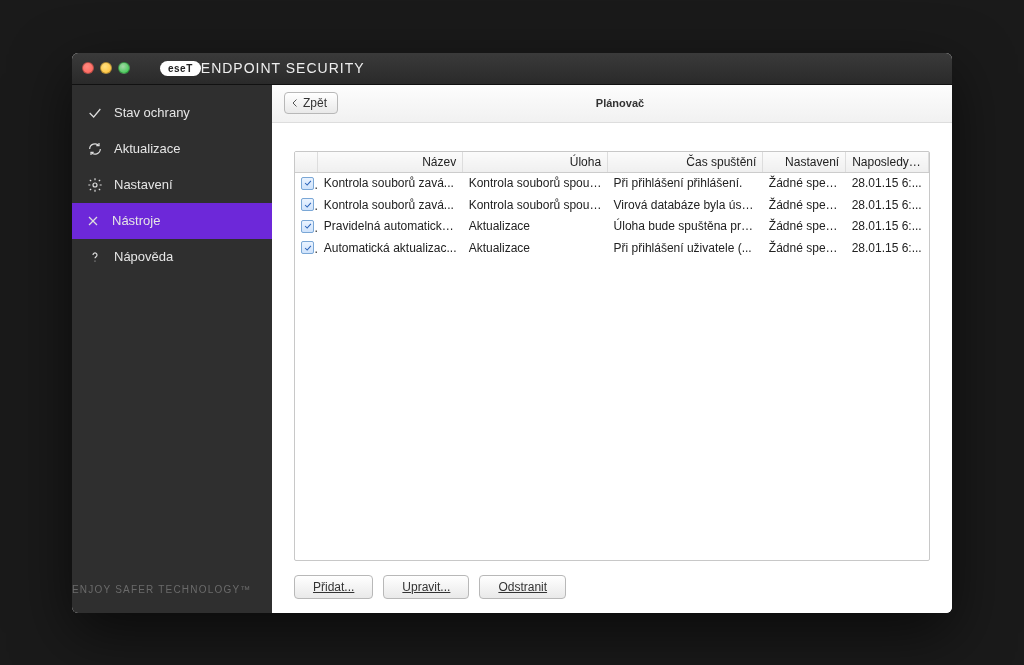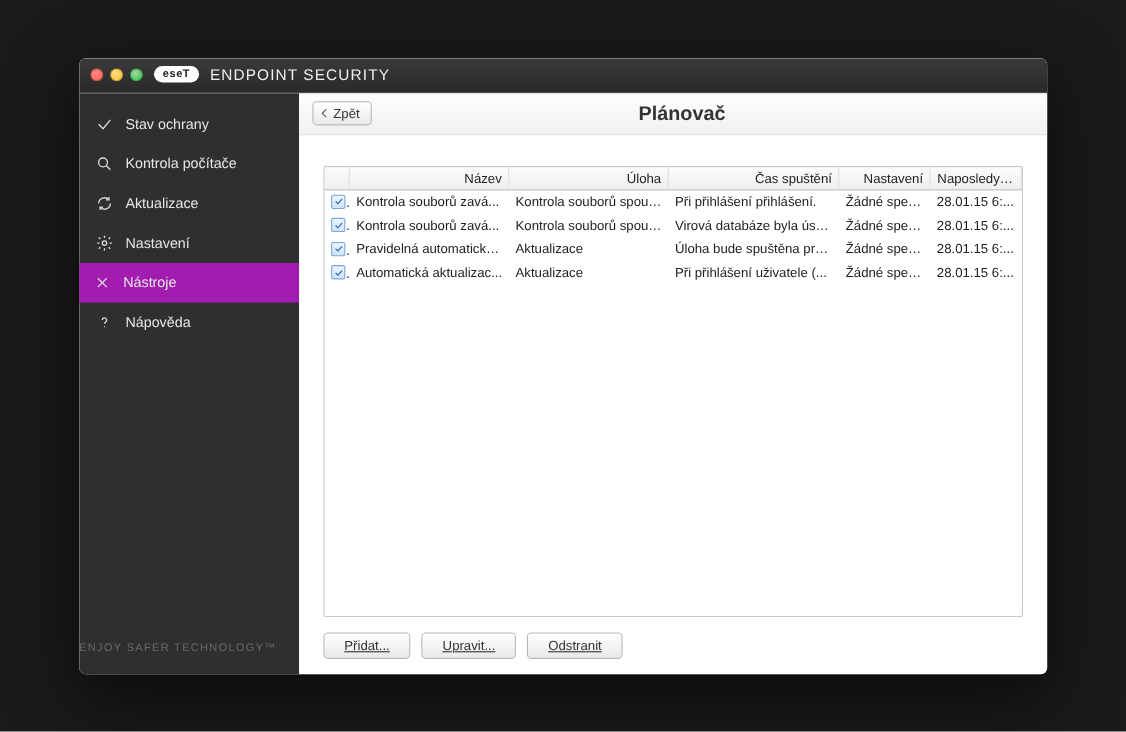--- a/index.html
+++ b/index.html
@@ -22,39 +22,39 @@
   display: flex;
   align-items: center;
   padding: 0 10px;
   gap: 6px;
   border-bottom: 1px solid #111;
 }
 .traffic-light { width: 12px; height: 12px; border-radius: 50%; border: 0.5px solid rgba(0,0,0,0.3); }
 .tl-close { background: radial-gradient(circle at 40% 35%, #ff8a80, #ff5f57); }
 .tl-min   { background: radial-gradient(circle at 40% 35%, #ffe082, #ffbd2e); }
 .tl-max   { background: radial-gradient(circle at 40% 35%, #a5d6a7, #28c840); }
-.brand { display: flex; align-items: flex-start; gap: 10px; margin-left: 4px; }
+.brand { display: flex; align-items: center; gap: 0; margin-left: 24px; }
 .brand-logo {
   font-size: 10px; font-weight: 700; letter-spacing: 0.5px; color: #222;
   background: #fff; border-radius: 10px; padding: 2px 8px;
 }
 .brand-title { color: #eee; font-size: 14px; font-weight: 300; letter-spacing: 1px; }
 
 .body { flex: 1; display: flex; min-height: 0; }
 
 .sidebar {
   width: 200px; background: #2f2f2f; color: #ddd;
   display: flex; flex-direction: column;
 }
 .nav { padding-top: 10px; }
 .nav-item {
   display: flex; align-items: center; gap: 10px;
   padding: 9px 14px; font-size: 13px; color: #e6e6e6; cursor: pointer;
 }
-.nav-item.active { background: #a21caf; padding-left: 12px; }
+.nav-item.active { background: #6d28d9; padding-left: 12px; }
 .nav-icon { width: 18px; height: 18px; display: inline-flex; align-items: center; justify-content: center; }
 .nav-icon svg { width: 16px; height: 16px; stroke: #ddd; fill: none; stroke-width: 1.8; }
 .sidebar-footer {
   margin-top: auto; padding: 18px 0; color: #6a6a6a;
   font-size: 10px; letter-spacing: 1.2px;
 }
 
 .content { flex: 1; background: #fff; display: flex; flex-direction: column; min-width: 0; }
 .content-header {
   position: relative; height: 38px; border-bottom: 1px solid #ddd;
@@ -65,21 +65,21 @@
   display: inline-flex; align-items: center; gap: 2px;
   font-size: 12px; color: #333;
   border: 1px solid #b8b8b8; border-radius: 4px;
   background: linear-gradient(#ffffff, #e9e9e9);
   height: 22px; padding: 0 10px 0 4px; cursor: pointer;
 }
 .back-btn .chev { width: 12px; height: 12px; }
 .back-btn .chev svg { width: 12px; height: 12px; stroke: #555; fill: none; stroke-width: 2; }
 .page-title {
   position: absolute; left: 16px; right: 0; text-align: center;
-  font-size: 18px; font-weight: 600; color: #333; pointer-events: none;
+  font-size: 11px; font-weight: 600; color: #333; pointer-events: none;
 }
 
 .content-body { flex: 1; padding: 28px 22px 14px 22px; display: flex; flex-direction: column; min-height: 0; }
 
 .table-wrap {
   flex: 1; border: 1px solid #c8c8c8; border-radius: 2px; overflow: hidden;
   background: #fff; min-height: 0;
 }
 table { width: 100%; border-collapse: collapse; table-layout: fixed; font-size: 12px; color: #222; }
 thead th {
@@ -133,29 +133,20 @@
 
     <div class="sidebar">
       <div class="nav">
         <div class="nav-item">
           <span class="nav-icon">
               <svg viewBox="0 0 24 24">
                 <polyline points="4 12 10 18 20 6"></polyline>
               </svg>
             </span>
           <span>Stav ochrany</span>
-        </div>
-        <div class="nav-item">
-          <span class="nav-icon">
-              <svg viewBox="0 0 24 24">
-                <circle cx="10" cy="10" r="6"></circle>
-                <line x1="20" y1="20" x2="14.5" y2="14.5"></line>
-              </svg>
-            </span>
-          <span>Kontrola počítače</span>
         </div>
         <div class="nav-item">
           <span class="nav-icon">
               <svg viewBox="0 0 24 24">
                 <path d="M4 12a8 8 0 0 1 14-5"></path>
                 <polyline points="18 3 18 7 14 7"></polyline>
                 <path d="M20 12a8 8 0 0 1-14 5"></path>
                 <polyline points="6 21 6 17 10 17"></polyline>
               </svg>
             </span>

